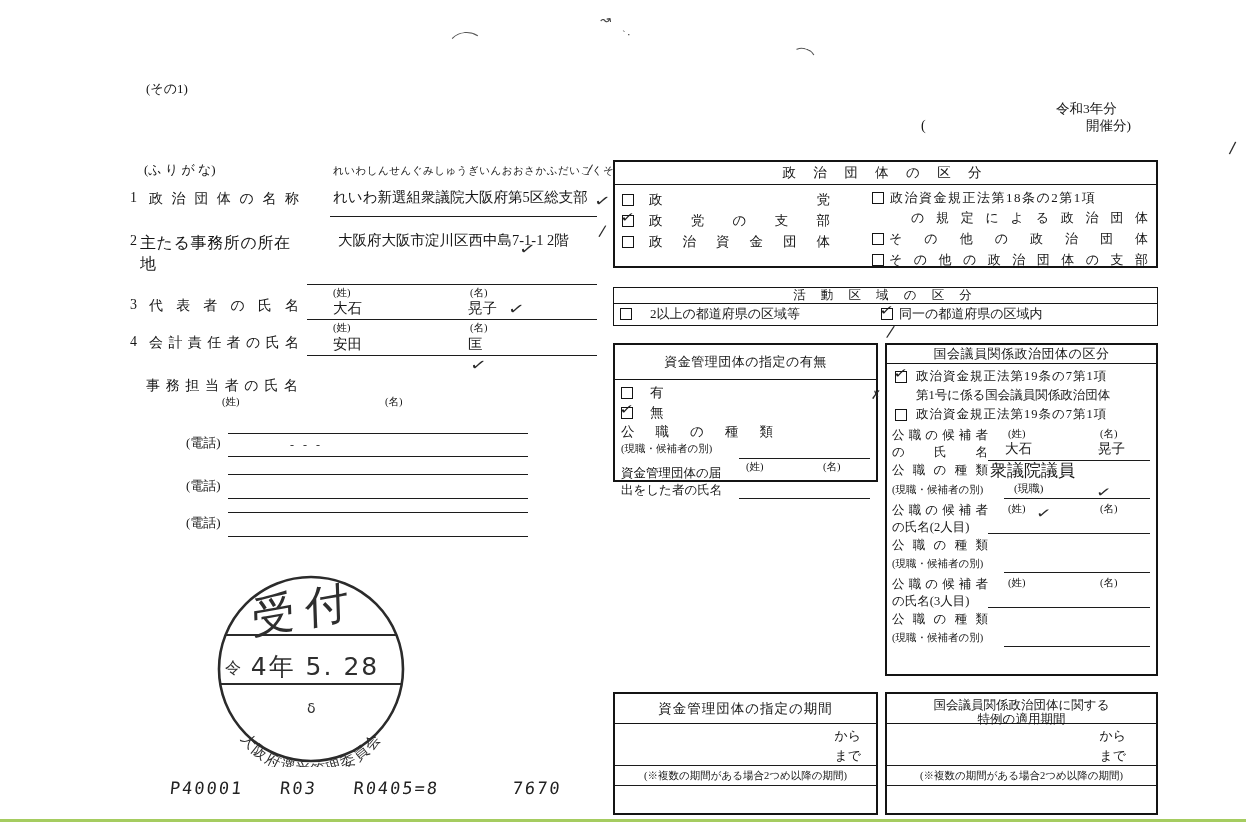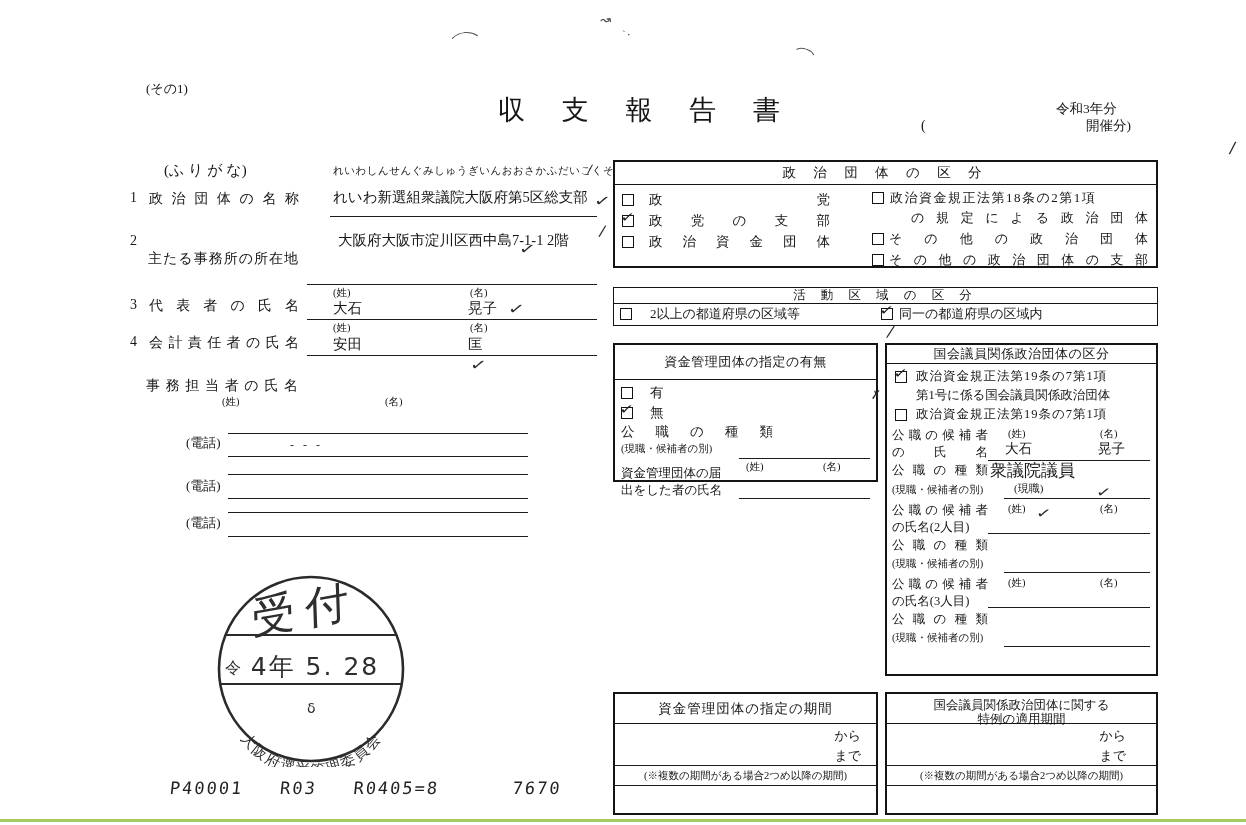--- a/index.html
+++ b/index.html
@@ -40,35 +40,34 @@
 <body>
 
 <div id="page">
 
   <div class="arc" style="left:448px; top:32px; width:36px; height:30px; border-top-width:1.6px; transform:rotate(-6deg);"></div>
   <div class="arc" style="left:790px; top:48px; width:26px; height:22px; transform:rotate(18deg);"></div>
   <div class="scrib" style="left:600px; top:12px; font-size:13px; transform:rotate(-8deg);">↝</div>
   <div class="scrib" style="left:622px; top:30px; font-size:9px;">`･</div>
 
   <div class="abs" style="left:146px; top:80px; font-size:13px;">(その1)</div>
-  <div class="abs" style="left:498px; top:92px; font-size:27px; letter-spacing:15px; font-weight:500; white-space:pre;">収 支 報 告 書</div>
   <div class="abs" style="left:1056px; top:100px; font-size:13.5px;">令和3年分</div>
   <div class="abs" style="left:921px; top:118px; font-size:14px;">(</div>
   <div class="abs" style="left:1086px; top:117px; font-size:13.5px;">開催分)</div>
 
-  <div class="abs" style="left:164px; top:161px; font-size:15px; white-space:pre;">(ふ り が な)</div>
+  <div class="abs" style="left:144px; top:161px; font-size:13px; white-space:pre;">(ふ り が な)</div>
   <div class="abs" style="left:333px; top:164px; font-size:10.5px; letter-spacing:0.5px;">れいわしんせんぐみしゅうぎいんおおさかふだいごくそうしぶ</div>
 
   <div class="abs" style="left:130px; top:190px; font-size:14px;">1</div>
   <div class="abs j" style="left:149px; top:190px; width:150px; font-size:14px; white-space:pre;">政 治 団 体 の 名 称</div>
   <div class="abs" style="left:333px; top:188px; font-size:14.5px;">れいわ新選組衆議院大阪府第5区総支部</div>
   <div class="hline" style="left:330px; top:216px; width:267px;"></div>
 
   <div class="abs" style="left:130px; top:233px; font-size:14px;">2</div>
-  <div class="abs j" style="left:148px; top:233px; width:150px; font-size:14px;margin-top:17px;">主たる事務所の所在地</div>
+  <div class="abs j" style="left:140px; top:233px; width:150px; font-size:16px;">主たる事務所の所在地</div>
   <div class="abs" style="left:338px; top:231px; font-size:14.5px;">大阪府大阪市淀川区西中島7-1-1 2階</div>
 
   <div class="hline" style="left:307px; top:284px; width:290px;"></div>
   <div class="abs note-sm" style="left:333px; top:286px;">(姓)</div>
   <div class="abs note-sm" style="left:470px; top:286px;">(名)</div>
   <div class="abs" style="left:130px; top:297px; font-size:14px;">3</div>
   <div class="abs j" style="left:149px; top:297px; width:150px; font-size:14px; white-space:pre;">代 表 者 の 氏 名</div>
   <div class="abs" style="left:333px; top:299px; font-size:14.5px;">大石</div>
   <div class="abs" style="left:468px; top:299px; font-size:14.5px;">晃子</div>
   <div class="hline" style="left:307px; top:319px; width:290px;"></div>

